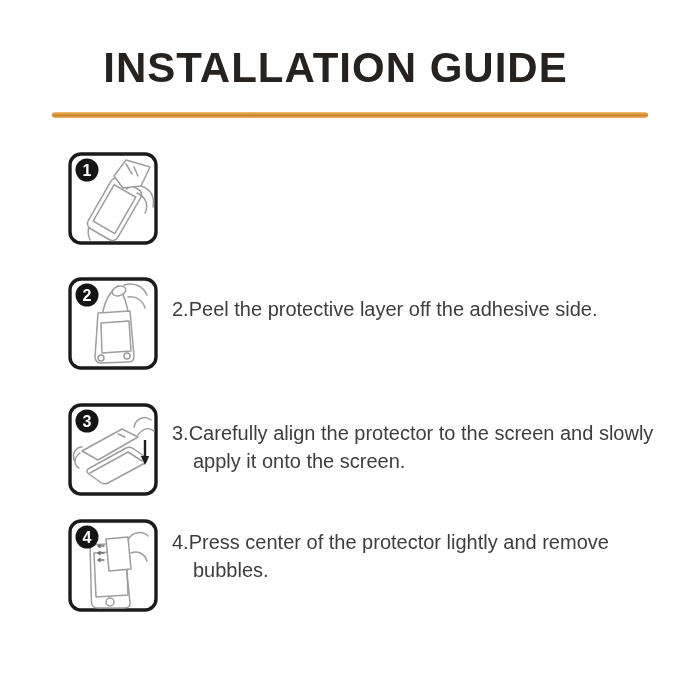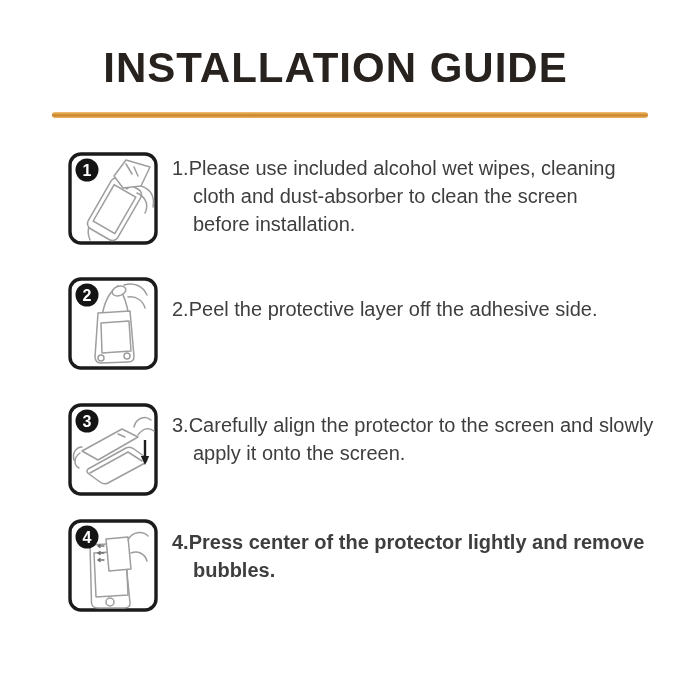--- a/index.html
+++ b/index.html
@@ -25,22 +25,22 @@
   .step:nth-of-type(4) { top:519px; }
   .figure { position:absolute; left:0; top:0; width:90px; height:93px; }
   .figure svg { display:block; }
   .step-text {
     position:absolute; left:104px; width:492px; margin:0;
     font-size:20px; line-height:28px; color:#3e3e3e;
     white-space:pre-line; padding-left:21px; text-indent:-21px;
   }
   .step:nth-of-type(1) .step-text { top:2px; }
   .step:nth-of-type(2) .step-text { top:4px;margin-top:14px; }
-  .step:nth-of-type(3) .step-text { top:8px; }
-  .step:nth-of-type(4) .step-text { top:9px;font-weight:bold; }
+  .step:nth-of-type(3) .step-text { top:16px; }
+  .step:nth-of-type(4) .step-text { top:9px; }
   .badge-num { font-family:"Liberation Sans", sans-serif; font-weight:bold; }
 </style>
 </head>
 <body>
 
 <div class="page">
 
   <h1 class="title">INSTALLATION GUIDE</h1>
   <div class="divider"></div>
 
@@ -59,23 +59,20 @@
             </g>
             <path d="M46 24 L58 8 L82 15 L73 34 L55 36 Z" fill="#ffffff"></path>
             <path d="M58 12 L64 22 M66 15 L70 24"></path>
             <path d="M73 34 C83 37 87 45 85 55"></path>
             <path d="M69 41 C78 45 81 53 77 61"></path>
           </g>
           <circle cx="19" cy="18" r="11.5" fill="#141414"></circle>
           <text class="badge-num" x="19" y="24" text-anchor="middle" font-size="16" fill="#ffffff">1</text>
         </svg>
       </div>
-      <p class="step-text">1.Please use included alcohol wet wipes, cleaning
-cloth and dust-absorber to clean the screen
-before installation.</p>
     </section>
 
     <section class="step">
       <div class="figure">
         <svg width="90" height="93" viewBox="0 0 90 93">
           <rect x="2" y="2" width="86" height="89" rx="11" fill="#ffffff" stroke="#1b1b1b" stroke-width="3.4"></rect>
           <g stroke="#9e9e9e" fill="none" stroke-width="1.5" stroke-linejoin="round" stroke-linecap="round">
             <path d="M34 42 C35 26 42 14 50 9"></path>
             <path d="M61 40 C59 26 55 16 50 9"></path>
             <path d="M56 8 C66 5 75 9 79 18"></path>

